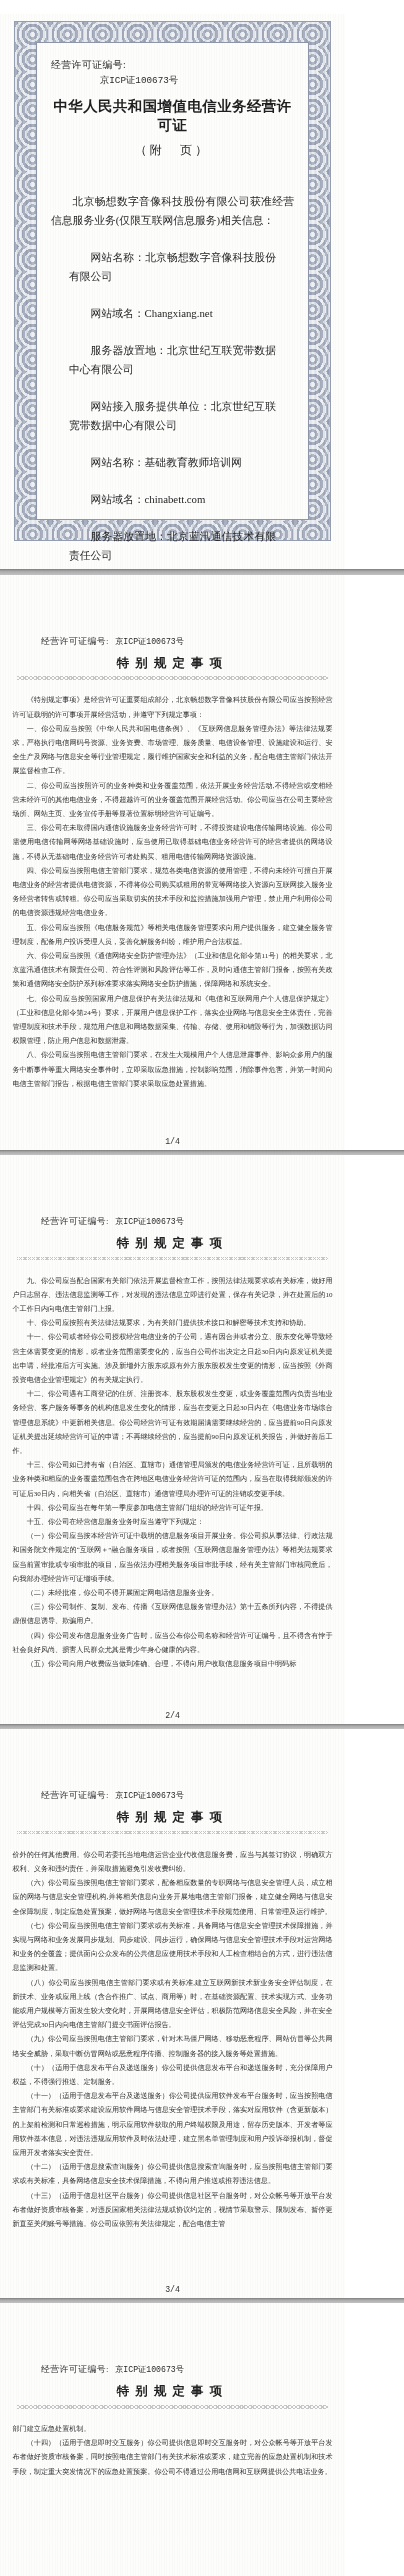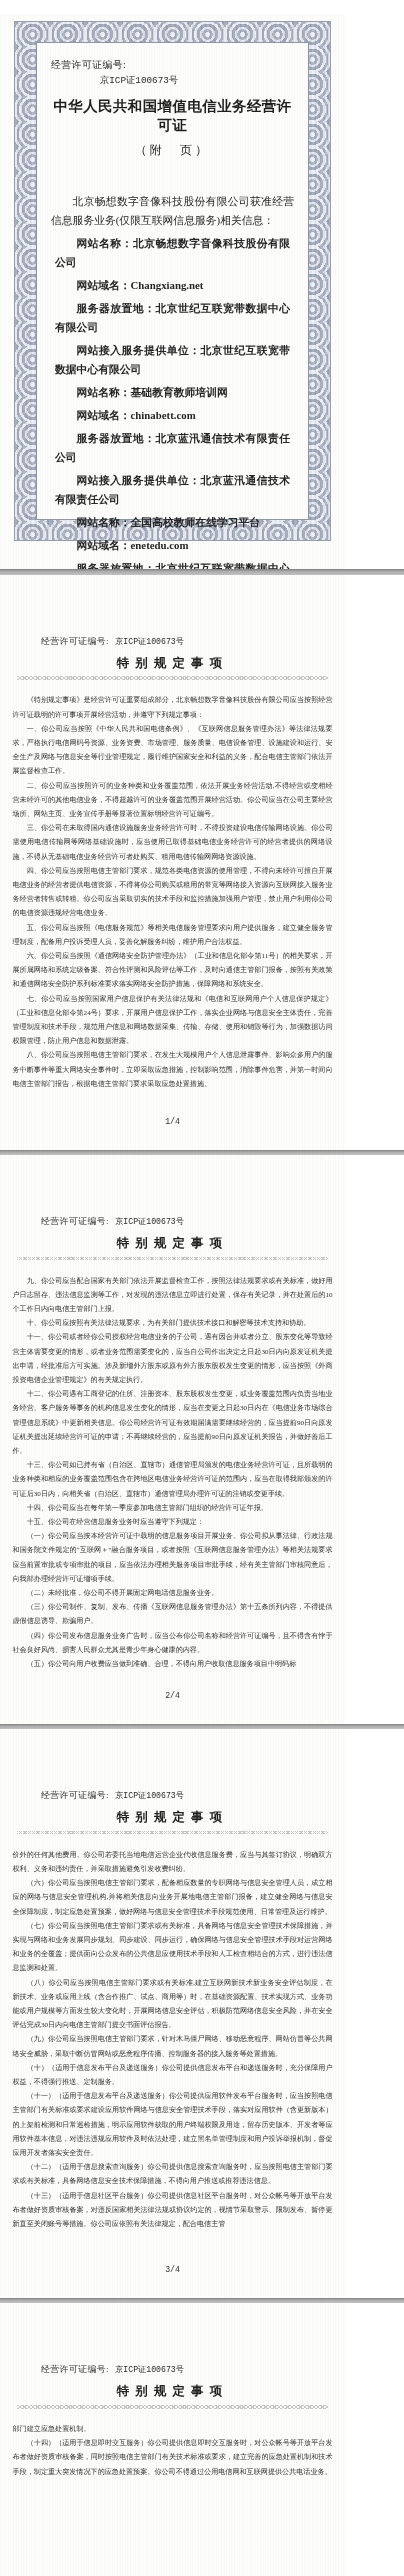--- a/index.html
+++ b/index.html
@@ -49,21 +49,21 @@
   }
   .cert-lic-label{font-size:9.8px;letter-spacing:0.5px;color:#2b2b2b;}
   .cert-lic-num{font-size:9.3px;margin:2.1px 0 0 49px;font-family:"Liberation Mono","DejaVu Sans Mono",monospace;color:#2b2b2b;}
   .cert-title{
     font-size:14.4px;font-weight:bold;text-align:center;
     letter-spacing:0.5px;margin:10.3px 0 0 0;color:#1f1f1f;
   }
   .cert-sub{font-size:12px;font-weight:normal;text-align:center;margin-top:7.2px;letter-spacing:3.1px;color:#1f1f1f;}
   .cert-intro{font-size:10.8px;line-height:19px;text-indent:2em;margin:33px 0 0 0;text-align:justify;color:#262626;}
   .cert-websites{margin-top:0;}
-  .cert-line{font-size:10.8px;line-height:19px;text-indent:2em;margin:4px;text-align:justify;color:#262626;font-weight:bold;}
+  .cert-line{font-size:10.8px;line-height:19px;text-indent:2em;margin:18px;text-align:justify;color:#262626;}
 
   
   .prov{height:569px;}
   .prov.first{height:575px;}
   .prov-head{padding:61px 0 0 41px;}
   .prov-head-label{font-size:8.8px;letter-spacing:0.5px;color:#2b2b2b;}
   .prov-head-num{font-size:8.2px;margin-left:4.1px;font-family:"Liberation Mono","DejaVu Sans Mono",monospace;color:#2b2b2b;}
   .prov-title{
     font-size:12.4px;font-weight:bold;text-align:center;
     letter-spacing:6.2px;margin:7.2px 0 0 0;color:#222;
@@ -77,21 +77,21 @@
   }
   .prov-body{
     width:320px;margin:13.4px auto 0 auto;
     font-size:7.1px;line-height:14.2px;
     text-align:justify;color:#2e2e2e;
   }
   .prov-body p{margin:0;}
   .prov-body p.ind{text-indent:2em;}
   .prov-body p.noind{text-indent:0;}
   .page-num{
-    position:absolute;bottom:24px;left:0;right:0;
+    position:absolute;bottom:4px;left:0;right:0;
     text-align:center;font-size:8.2px;color:#333;
     font-family:"Liberation Mono","DejaVu Sans Mono",monospace;
   }
 </style>
 </head>
 <body>
 
 <div class="canvas">
 
   <section class="page cert">
@@ -129,21 +129,21 @@
     </div>
     <h2 class="prov-title">特别规定事项</h2>
     <div class="zigzag"></div>
     <div class="prov-body">
         <p class="ind">《特别规定事项》是经营许可证重要组成部分，北京畅想数字音像科技股份有限公司应当按照经营许可证载明的许可事项开展经营活动，并遵守下列规定事项：</p>
         <p class="ind">一、你公司应当按照《中华人民共和国电信条例》、《互联网信息服务管理办法》等法律法规要求，严格执行电信网码号资源、业务资费、市场管理、服务质量、电信设备管理、设施建设和运行、安全生产及网络与信息安全等行业管理规定，履行维护国家安全和利益的义务，配合电信主管部门依法开展监督检查工作。</p>
         <p class="ind">二、你公司应当按照许可的业务种类和业务覆盖范围，依法开展业务经营活动,不得经营或变相经营未经许可的其他电信业务，不得超越许可的业务覆盖范围开展经营活动。你公司应当在公司主要经营场所、网站主页、业务宣传手册等显著位置标明经营许可证编号。</p>
         <p class="ind">三、你公司在未取得国内通信设施服务业务经营许可时，不得投资建设电信传输网络设施。你公司需使用电信传输网等网络基础设施时，应当使用已取得基础电信业务经营许可的经营者提供的网络设施，不得从无基础电信业务经营许可者处购买、租用电信传输网网络资源设施。</p>
         <p class="ind">四、你公司应当按照电信主管部门要求，规范各类电信资源的使用管理，不得向未经许可擅自开展电信业务的经营者提供电信资源，不得将你公司购买或租用的带宽等网络接入资源向互联网接入服务业务经营者转售或转租。你公司应当采取切实的技术手段和监控措施加强用户管理，禁止用户利用你公司的电信资源违规经营电信业务。</p>
         <p class="ind">五、你公司应当按照《电信服务规范》等相关电信服务管理要求向用户提供服务，建立健全服务管理制度，配备用户投诉受理人员，妥善化解服务纠纷，维护用户合法权益。</p>
-        <p class="ind">六、你公司应当按照《通信网络安全防护管理办法》（工业和信息化部令第11号）的相关要求，开展所属网络和系统定级备案、符合性评测和风险评估等工作，及时向通信主管部门报备，按照有关政策和通信网络安全防护系列标准要求落实网络安全防护措施，保障网络和系统安全。</p>
+        <p class="ind">六、你公司应当按照《通信网络安全防护管理办法》（工业和信息化部令第11号）的相关要求，北京蓝汛通信技术有限责任公司、符合性评测和风险评估等工作，及时向通信主管部门报备，按照有关政策和通信网络安全防护系列标准要求落实网络安全防护措施，保障网络和系统安全。</p>
         <p class="ind">七、你公司应当按照国家用户信息保护有关法律法规和《电信和互联网用户个人信息保护规定》（工业和信息化部令第24号）要求，开展用户信息保护工作，落实企业网络与信息安全主体责任，完善管理制度和技术手段，规范用户信息和网络数据采集、传输、存储、使用和销毁等行为，加强数据访问权限管理，防止用户信息和数据泄露。</p>
         <p class="ind">八、你公司应当按照电信主管部门要求，在发生大规模用户个人信息泄露事件、影响众多用户的服务中断事件等重大网络安全事件时，立即采取应急措施，控制影响范围，消除事件危害，并第一时间向电信主管部门报告，根据电信主管部门要求采取应急处置措施。</p>
       </div>
     <div class="page-num">1/4</div>
   </section>
 
   <div class="page-gap"></div>
 
   <section class="page prov">
     <div class="prov-head">

